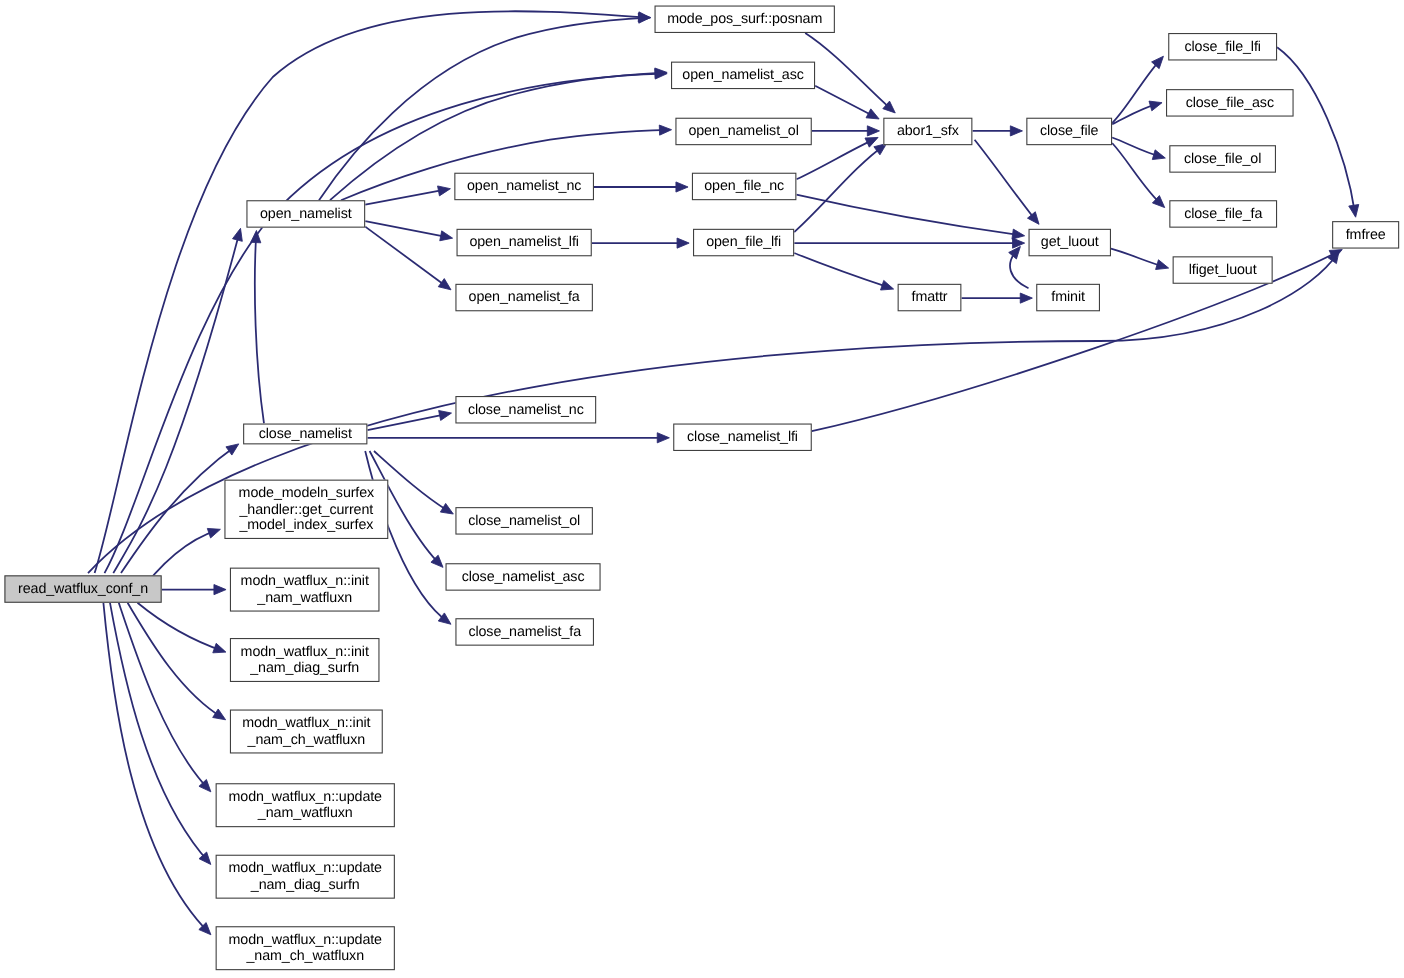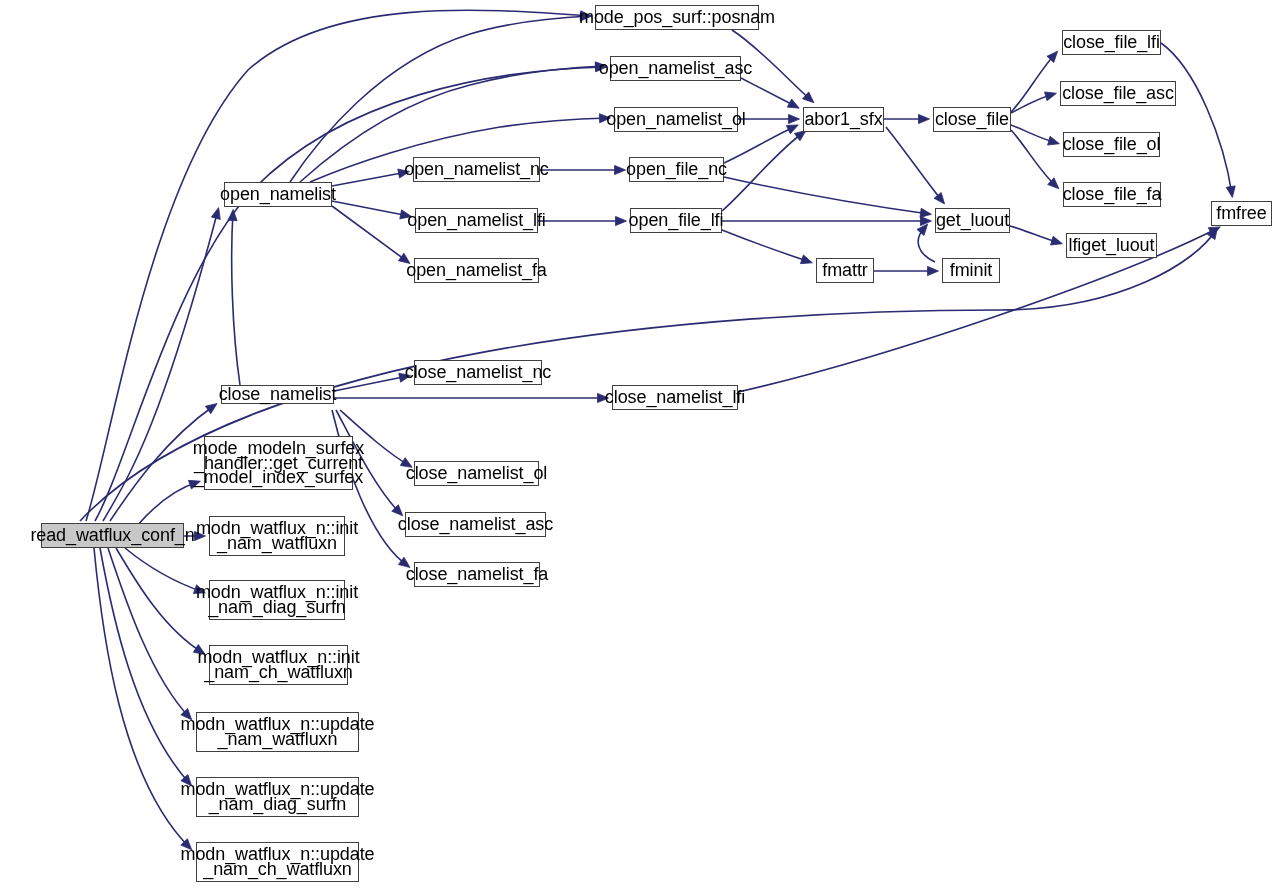--- a/index.html
+++ b/index.html
@@ -35,21 +35,21 @@
   .node-box {
     position: absolute;
     box-sizing: border-box;
     border: 1.4px solid #404040;
     background: #ffffff;
     color: #000000;
     display: flex;
     align-items: center;
     justify-content: center;
     text-align: center;
-    font-size: 18px;
+    font-size: 13px;
     line-height: 14.6px;
     letter-spacing: -0.1px;
     white-space: pre-line;
     z-index: 5;
   }
   .node-box.root-node {
     background: #c8c8c8;
     border-color: #404040;
   }
 </style>
@@ -143,21 +143,21 @@
       <path d="M 332,410 C 344,460 370,540 408,566" class="edge-path" stroke="#2b2b72"></path>
       <polygon points="409.9965481239264,567.5045915023175 398.44328801438604,564.558037440145 403.98018474291445,557.2107403440959" class="edge-head" fill="#2b2b72"></polygon>
       <path d="M 240,385 C 232,330 230,260 233,212" class="edge-path" stroke="#2b2b72"></path>
       <polygon points="233.1426514545924,209.5040732057004 237.1074903558971,220.74862977706863 227.92247975287458,220.22367242416863" class="edge-head" fill="#2b2b72"></polygon>
       <path d="M 738,392 C 880,360 1120,278 1218,228" class="edge-path" stroke="#2b2b72"></path>
       <polygon points="1220.2335292815628,226.87690296572333 1212.472498985755,235.9282237946164 1208.339501899617,227.70883603846485" class="edge-head" fill="#2b2b72"></polygon>
       <path d="M 80,521 C 240,350 700,310 1000,310 1120,310 1196,262 1216,230" class="edge-path" stroke="#2b2b72"></path>
       <polygon points="1217.428358836838,227.94822246985035 1214.9188506102266,239.60422386229064 1207.3683092992758,234.3478633427271" class="edge-head" fill="#2b2b72"></polygon>
     </svg>
   <div id="node-layer">
-      <div class="node-box root-node" style="left: 4px; top: 523px; width: 143px; height: 25px; background: rgb(200, 200, 200); margin-left: 37px;">read_watflux_conf_n</div>
+      <div class="node-box root-node" style="left: 4px; top: 523px; width: 143px; height: 25px; background: rgb(200, 200, 200);">read_watflux_conf_n</div>
       <div class="node-box" style="left: 224px; top: 182px; width: 108px; height: 25px;">open_namelist</div>
       <div class="node-box" style="left: 221px; top: 385px; width: 113px; height: 19px;">close_namelist</div>
       <div class="node-box" style="left: 595px; top: 5px; width: 164px; height: 25px;">mode_pos_surf::posnam</div>
       <div class="node-box" style="left: 610px; top: 56px; width: 131px; height: 25px;">open_namelist_asc</div>
       <div class="node-box" style="left: 614px; top: 107px; width: 124px; height: 25px;">open_namelist_ol</div>
       <div class="node-box" style="left: 413px; top: 157px; width: 127px; height: 25px;">open_namelist_nc</div>
       <div class="node-box" style="left: 415px; top: 208px; width: 123px; height: 25px;">open_namelist_lfi</div>
       <div class="node-box" style="left: 414px; top: 258px; width: 125px; height: 25px;">open_namelist_fa</div>
       <div class="node-box" style="left: 629px; top: 157px; width: 95px; height: 25px;">open_file_nc</div>
       <div class="node-box" style="left: 630px; top: 208px; width: 92px; height: 25px;">open_file_lfi</div>

